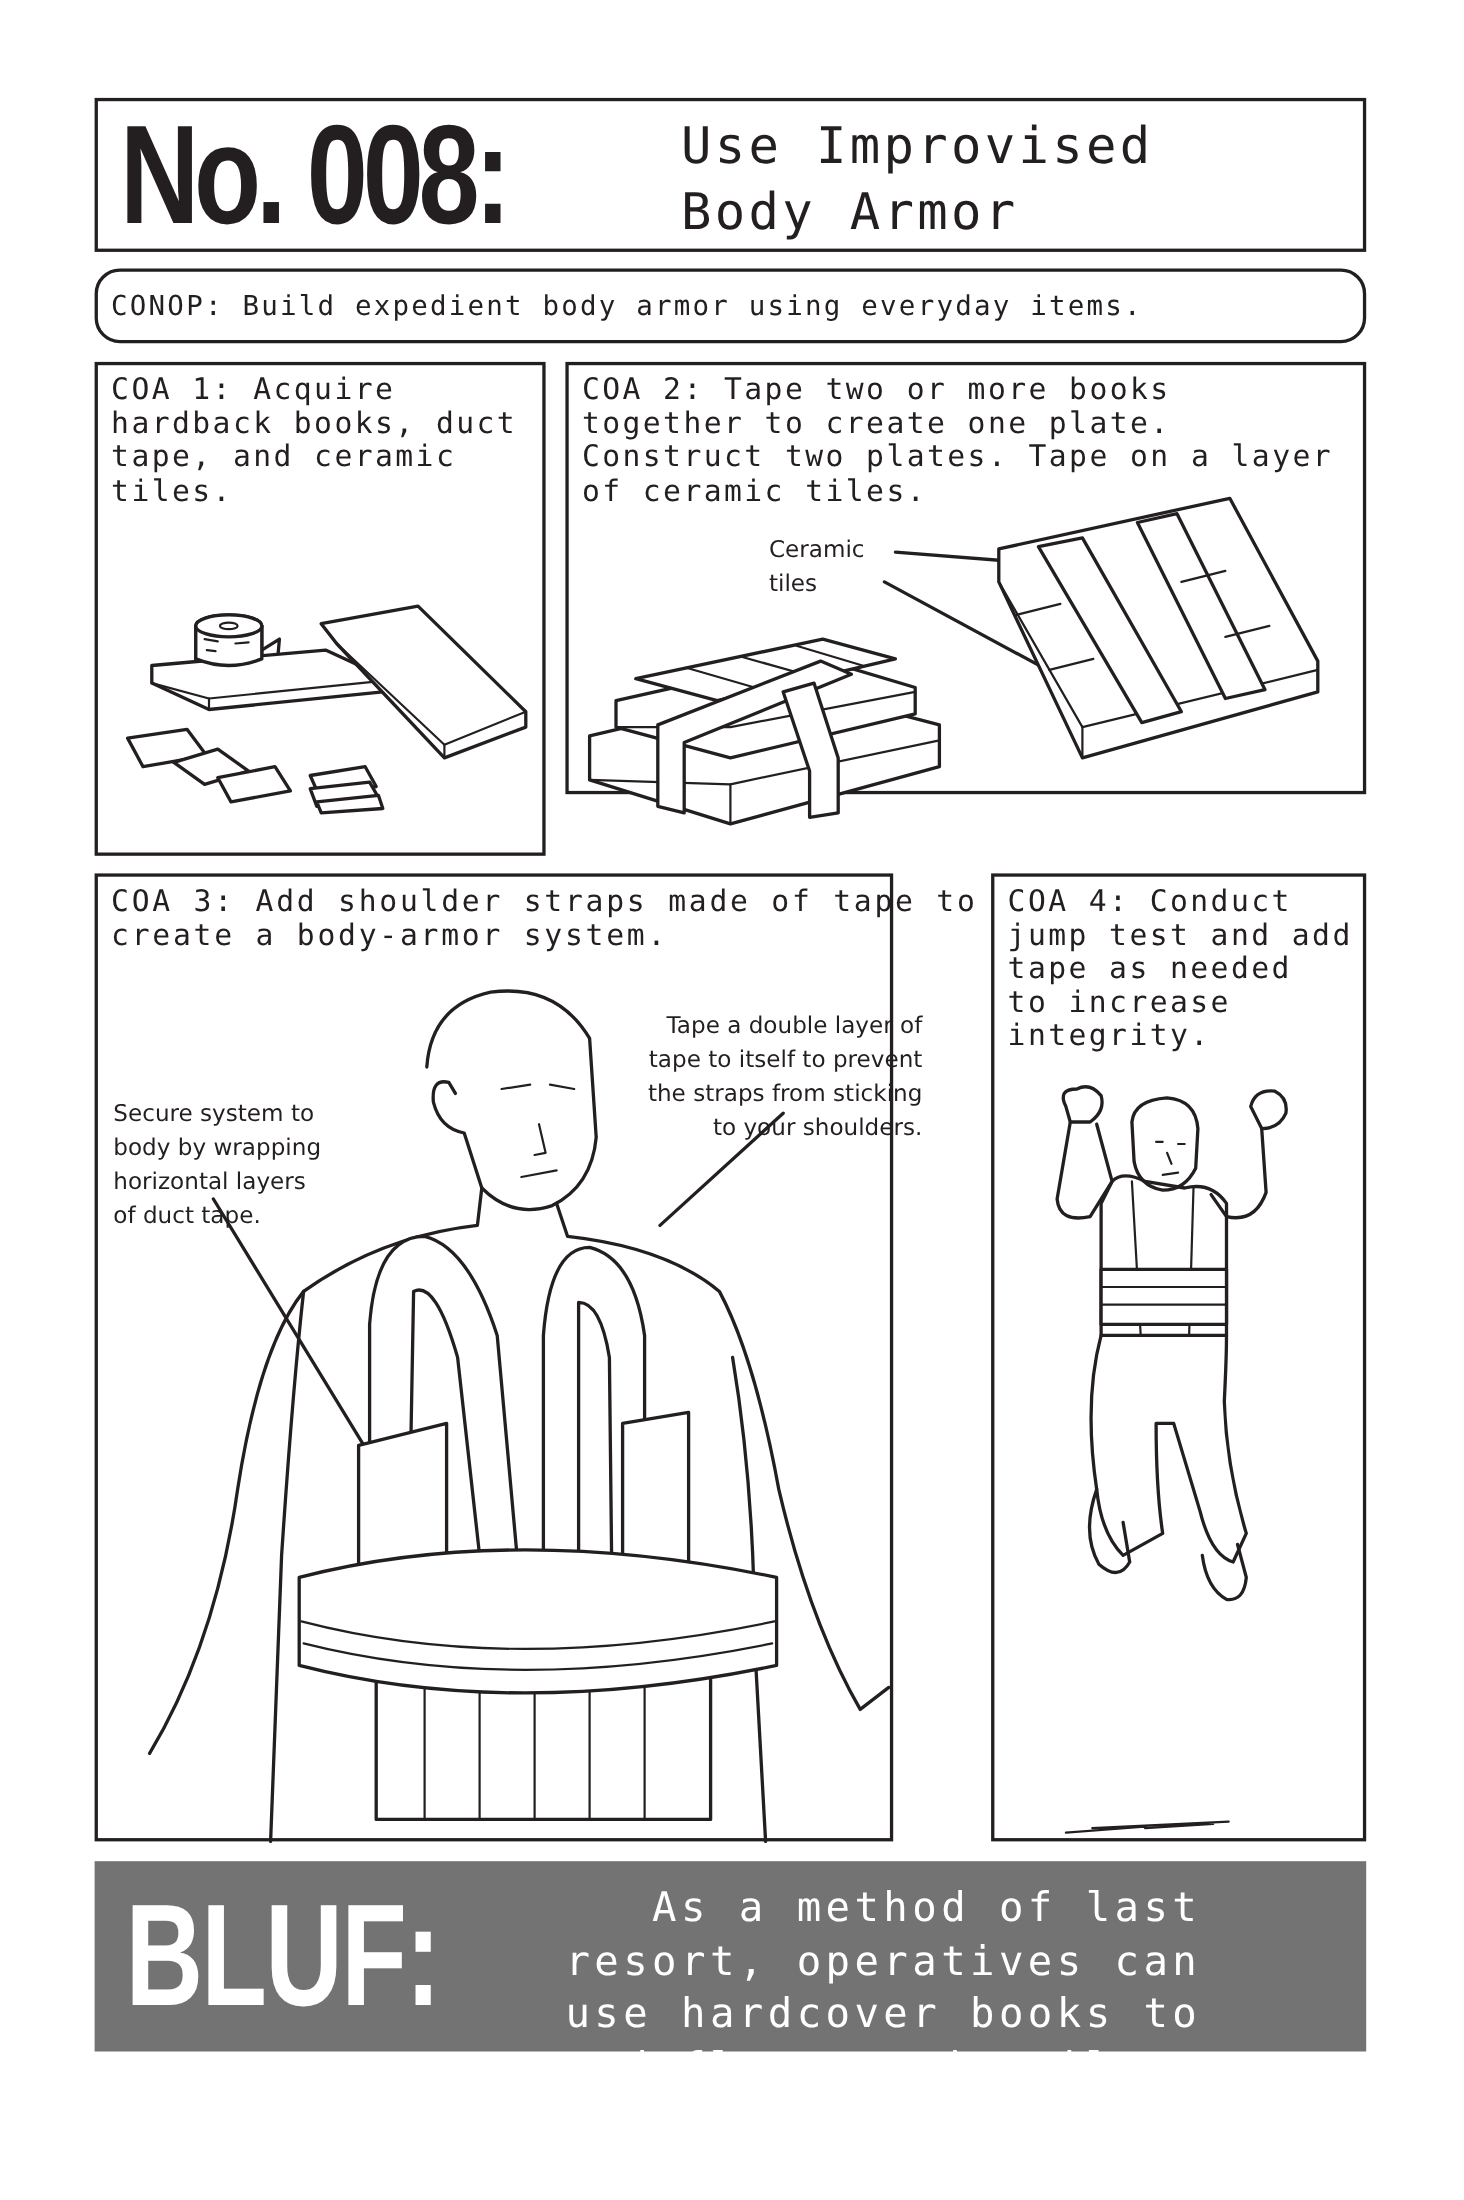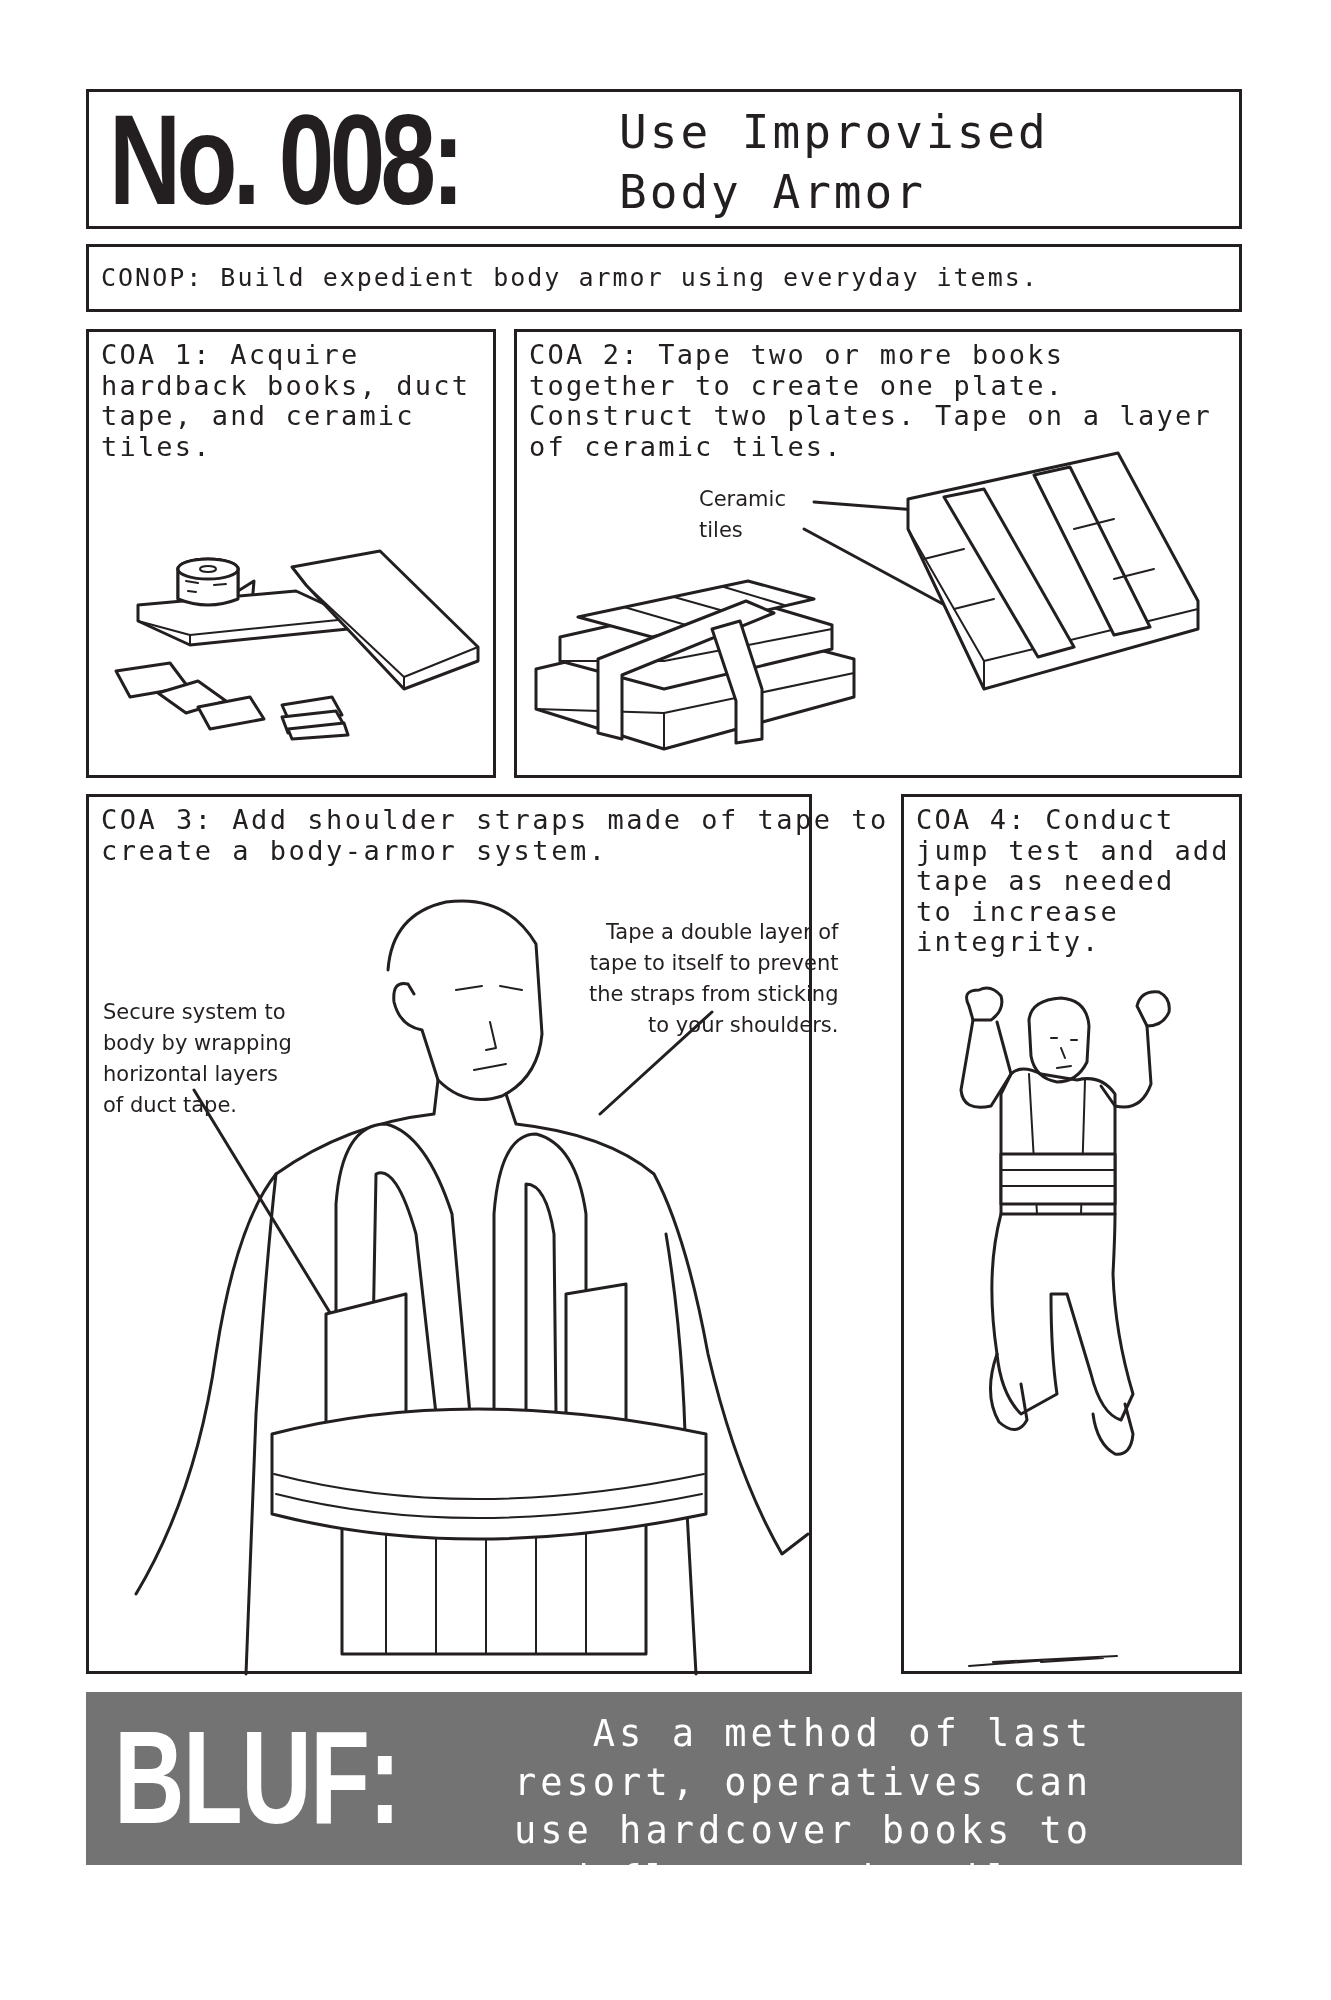--- a/index.html
+++ b/index.html
@@ -5,27 +5,27 @@
   html, body { margin: 0; padding: 0; background: #ffffff; }
   body { width: 1331px; height: 2000px; position: relative; overflow: hidden; }
   .box { position: absolute; border: 3px solid #231f20; box-sizing: border-box; background: #fff; }
   .mono { font-family: "DejaVu Sans Mono", "Liberation Mono", monospace; color: #231f20; }
   .sans { font-family: "DejaVu Sans", "Liberation Sans", sans-serif; color: #231f20; }
 
   #title-box { left: 86px; top: 89px; width: 1156px; height: 140px; }
   #title-number { position: absolute; left: 20px; top: 4px; font-family: "Liberation Sans", sans-serif; font-weight: 700; font-size: 128px; line-height: 128px; letter-spacing: -6px; transform: scaleX(0.78); transform-origin: left top; color: #231f20; white-space: nowrap; }
   #title-text { position: absolute; left: 530px; top: 10px; font-size: 46px; line-height: 60px; letter-spacing: 3px; }
 
-  #conop-box { left: 86px; top: 244px; width: 1156px; height: 68px; }
+  #conop-box { left: 86px; top: 244px; width: 1156px; height: 68px; border-radius: 23px; }
   #conop-text { position: absolute; left: 12px; top: 16px; font-size: 25px; letter-spacing: 2px; white-space: nowrap; }
 
   .coa-text { position: absolute; left: 12px; top: 8px; font-size: 27px; line-height: 30.5px; letter-spacing: 2.2px; white-space: pre; }
 
   #coa1 { left: 86px; top: 329px; width: 410px; height: 449px; }
-  #coa2 { left: 514px; top: 329px; width: 728px; height: 449px; text-decoration: underline; }
+  #coa2 { left: 514px; top: 329px; width: 728px; height: 393px; text-decoration: underline; }
   #coa3 { left: 86px; top: 794px; width: 726px; height: 880px; }
   #coa4 { left: 901px; top: 794px; width: 341px; height: 880px; }
 
   #bluf-box { position: absolute; left: 86px; top: 1692px; width: 1156px; height: 173px; background: #737373; text-align: right; }
   #bluf-label { position: absolute; left: 28px; top: 20px; font-family: "Liberation Sans", sans-serif; font-weight: 700; font-size: 132px; line-height: 132px; color: #fff; transform: scaleX(0.74); transform-origin: left top; letter-spacing: -2px; white-space: nowrap; }
   #bluf-text { position: absolute; left: 428px; top: 18px; font-family: "DejaVu Sans Mono", "Liberation Mono", monospace; font-size: 37px; line-height: 48.5px; letter-spacing: 4px; color: #fff; white-space: pre; }
 
   .callout { position: absolute; font-size: 21px; line-height: 31px; white-space: pre; }
   svg { position: absolute; overflow: visible; }
   svg .ink { fill: none; stroke: #231f20; stroke-width: 3; stroke-linecap: round; stroke-linejoin: round; }

